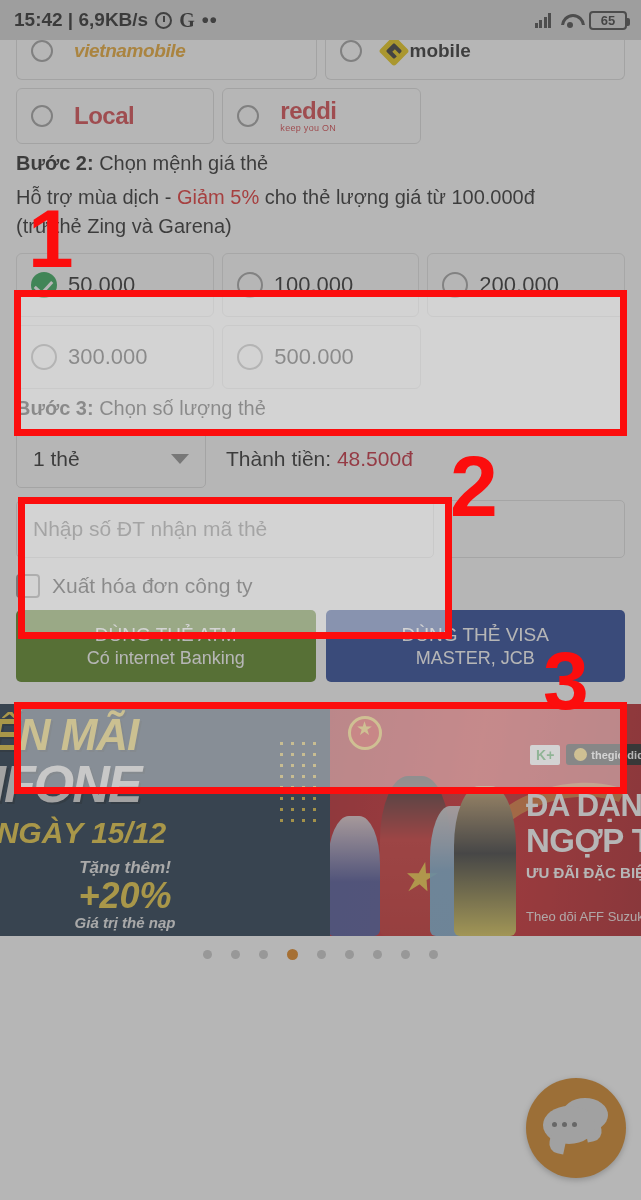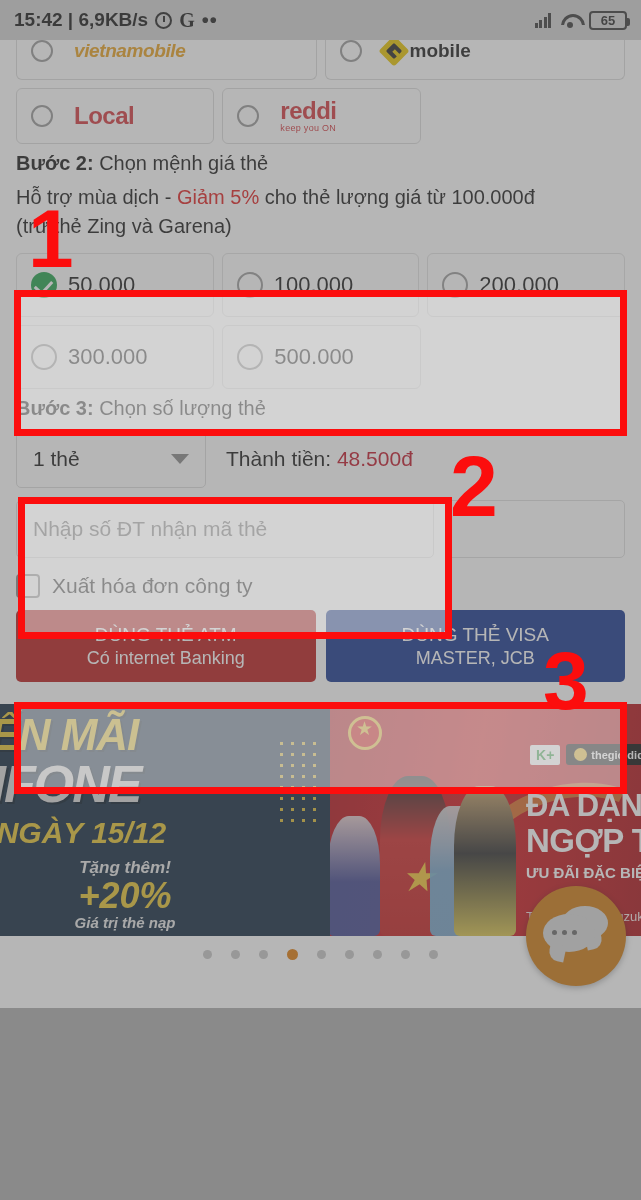--- a/index.html
+++ b/index.html
@@ -2,21 +2,21 @@
 <html><head>
 <meta charset="utf-8">
 <style>
   * { box-sizing: border-box; margin: 0; padding: 0; }
   html, body {
     width: 641px; height: 1200px;
     background: #8a8a8a;
     font-family: "Liberation Sans", sans-serif;
     overflow: hidden;
   }
-  #screen { position: relative; width: 641px; height: 1008px; background: #ffffff; }
+  #screen { position: relative; width: 641px; height: 1200px; background: #ffffff; }
 
   
   #dim {
     position: absolute; inset: 0;
     background: rgba(100,100,100,0.47);
     pointer-events: none; z-index: 40;
   }
 
   
   #statusbar {
@@ -315,21 +315,21 @@
           <span></span>
         </div>
       </div>
 
       <div id="invoice">
         <span class="cbox"></span>
         <span>Xuất hóa đơn công ty</span>
       </div>
 
       <div id="paybtns">
-        <div class="paybtn" style="background:#b91c1c">
+        <div class="paybtn" style="background:#4d7c0f">
           <span class="l1">DÙNG THẺ ATM</span>
           <span class="l2">Có internet Banking</span>
         </div>
         <div class="paybtn" style="background:#16368f">
           <span class="l1">DÙNG THẺ VISA</span>
           <span class="l2">MASTER, JCB</span>
         </div>
       </div>
     </div>
 

